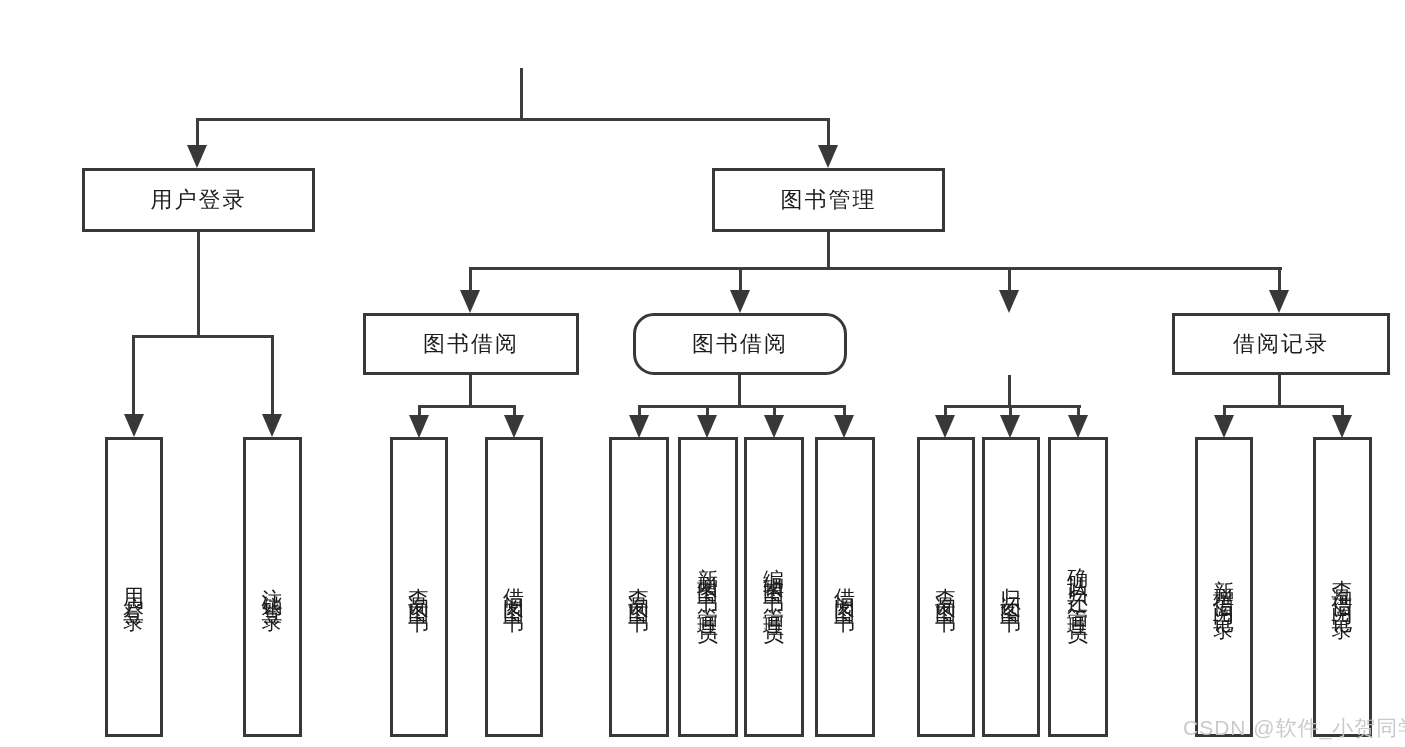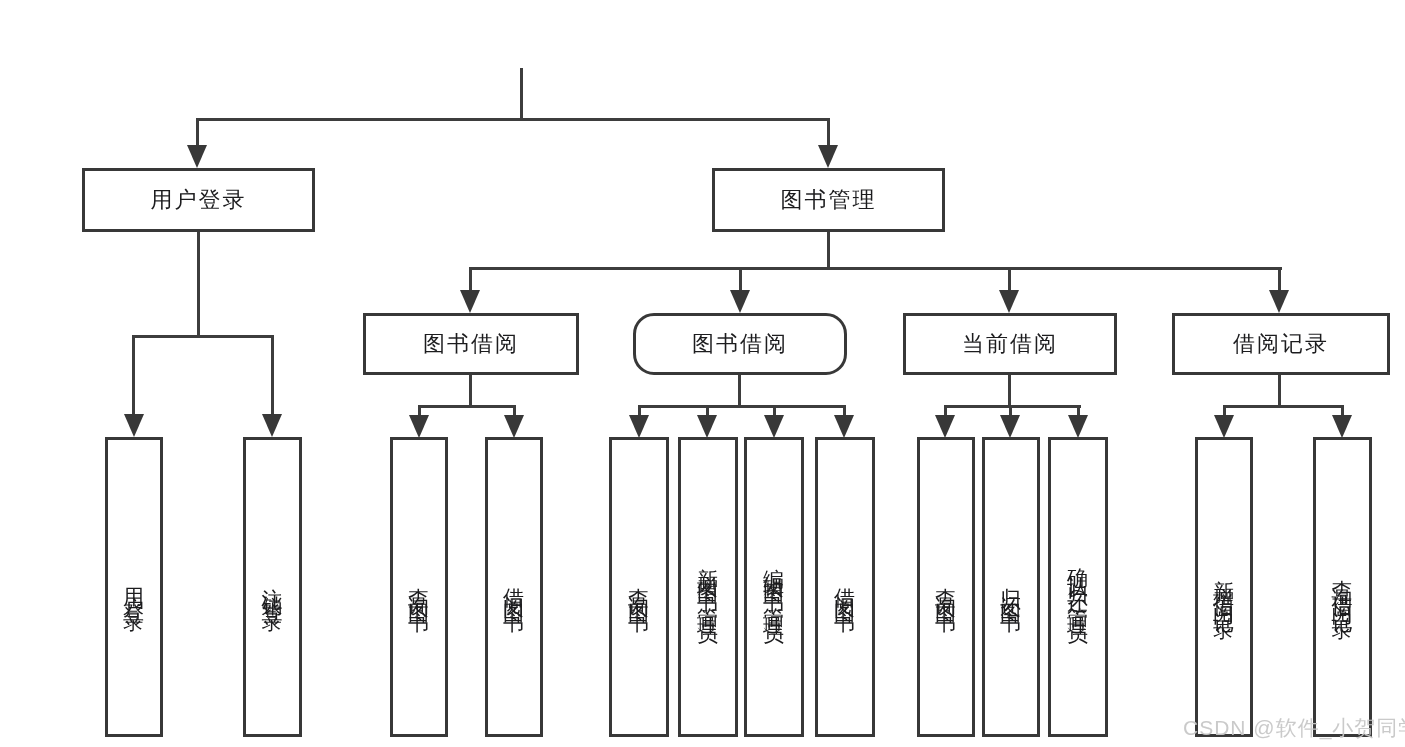--- a/index.html
+++ b/index.html
@@ -81,21 +81,20 @@
   <div class="arrow" style="left:460px;top:290px;"></div>
   <div class="vline" style="left:739px;top:267px;width:3px;height:26px;"></div>
   <div class="arrow" style="left:730px;top:290px;"></div>
   <div class="vline" style="left:1008px;top:267px;width:3px;height:26px;"></div>
   <div class="arrow" style="left:999px;top:290px;"></div>
   <div class="vline" style="left:1278px;top:267px;width:3px;height:26px;"></div>
   <div class="arrow" style="left:1269px;top:290px;"></div>
 
   <div class="node" style="left:363px;top:313px;width:216px;height:62px;">图书借阅</div>
   <div class="node" style="left:633px;top:313px;width:214px;height:62px;border-radius:21px;">图书借阅</div>
-  <div class="node" style="left:903px;top:313px;width:214px;height:62px;">当前借阅</div>
   <div class="node" style="left:1172px;top:313px;width:218px;height:62px;">借阅记录</div>
 
   <div class="vline" style="left:469px;top:375px;width:3px;height:33px;"></div>
   <div class="hline" style="left:418px;top:405px;width:98px;height:3px;"></div>
   <div class="vline" style="left:418px;top:405px;width:3px;height:13px;"></div>
   <div class="arrow" style="left:409px;top:415px;"></div>
   <div class="vline" style="left:513px;top:405px;width:3px;height:13px;"></div>
   <div class="arrow" style="left:504px;top:415px;"></div>
 
   <div class="vline" style="left:738px;top:375px;width:3px;height:33px;"></div>

